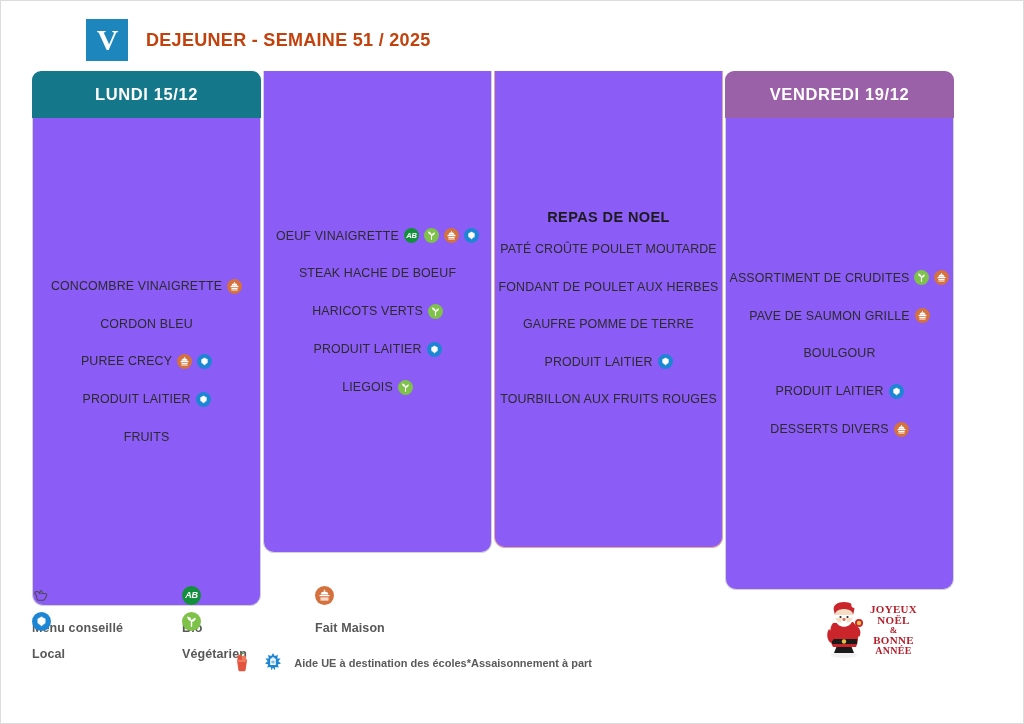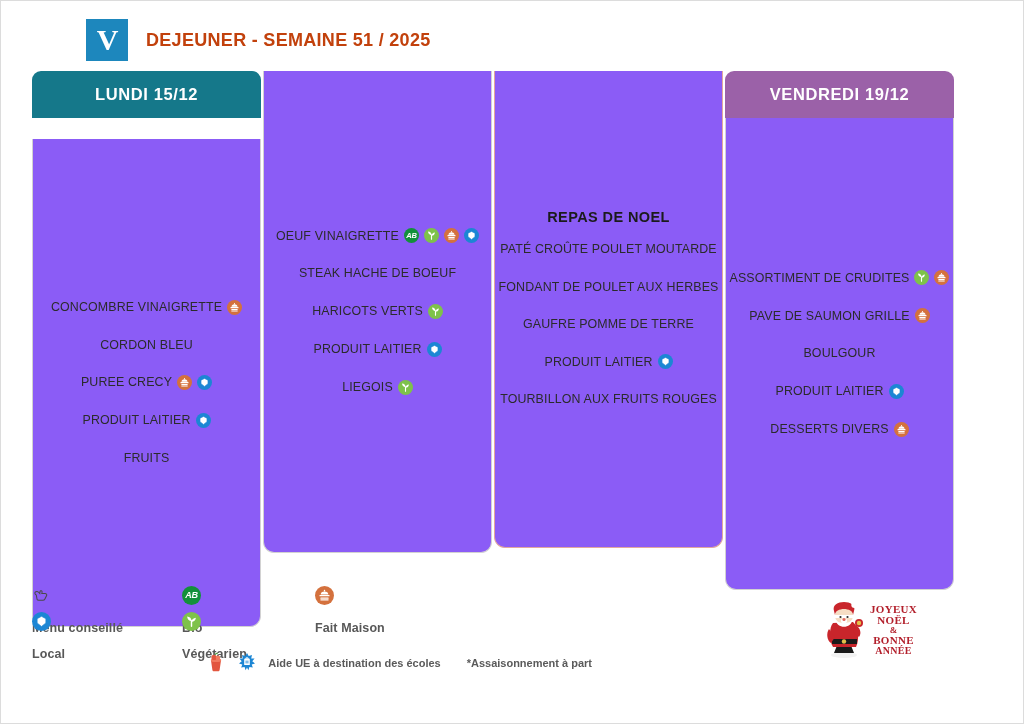--- a/index.html
+++ b/index.html
@@ -178,21 +178,21 @@
   <div id="header">
     <div id="logo">
       <span>V</span>
     </div>
     <div id="header-title">DEJEUNER - SEMAINE 51 / 2025</div>
   </div>
 
   <div id="columns">
       <div class="day-col">
         <div class="day-head" style="background: rgb(21, 120, 138);">LUNDI 15/12</div>
-        <div class="day-body" style="height: 488px; border-color: rgb(210, 210, 210); margin-top: 21px;">
+        <div class="day-body" style="height: 488px; border-color: rgb(210, 210, 210);">
           <div class="dishes">
             <div class="dish">
               <span class="dish-name">CONCOMBRE VINAIGRETTE</span>
               <span class="badge badge-maison">
                 <svg width="15" height="15" viewBox="0 0 20 20">
                   <path d="M6.0 9.0 C6.0 7.0 7.5 5.8 10 5.8 C12.5 5.8 14 7.0 14 9.0 Z" fill="#fff"></path>
                   <rect x="4.6" y="9.4" width="10.8" height="1.5" rx="0.7" fill="#fff"></rect>
                   <rect x="9.3" y="4" width="1.4" height="1.8" rx="0.5" fill="#fff"></rect>
                   <rect x="5.6" y="12" width="8.8" height="1.4" rx="0.6" fill="#fff"></rect>
                   <rect x="5.6" y="14" width="8.8" height="1.2" rx="0.5" fill="#fff"></rect>
@@ -470,21 +470,21 @@
                      L19.0 12.4 L15.7 13.4 L16.8 16.6 L13.4 16.0 L12.4 19.2
                      L11 16.6 L9.6 19.2 L8.6 16.0 L5.2 16.6 L6.3 13.4 L3.0 12.4
                      L5.7 10.2 L3.4 7.6 L6.8 7.4 L6.0 4.0 L9.3 5.0 Z" fill="#1c86d4"></path>
             <path d="M8.2 8.0 L13.8 8.0 L13.8 14.0 L8.2 14.0 Z" fill="#ffffff"></path>
             <path d="M8.2 8.0 L11.0 5.8 L13.8 8.0" fill="#cfe6f7"></path>
             <path d="M9.4 10.2 L12.6 10.2 M9.4 11.8 L12.6 11.8" stroke="#1c86d4" stroke-width="0.8"></path>
           </svg>
         </span>
       </div>
       <span class="leg-small">Aide UE à destination des écoles</span>
-      <span class="leg-small" style="margin-left:26px;">*Assaisonnement à part</span>
+      <span class="leg-small" style="">*Assaisonnement à part</span>
     </div>
   </div>
 
   <div id="xmas">
     <svg width="44" height="62" viewBox="0 0 44 62">
       <ellipse cx="20" cy="56" rx="13" ry="3" fill="#f2f2f2"></ellipse>
       <path d="M10 54 L14 44 L26 44 L30 54 Z" fill="#1a1a1a"></path>
       <path d="M9 24 C5 28 5 42 9 48 L32 48 C36 40 34 27 29 23 Z" fill="#c9252b"></path>
       <path d="M8 40 L33 40 L33 45 L8 45 Z" fill="#1a1a1a"></path>
       <circle cx="20" cy="42.5" r="2.2" fill="#e3c14a"></circle>

